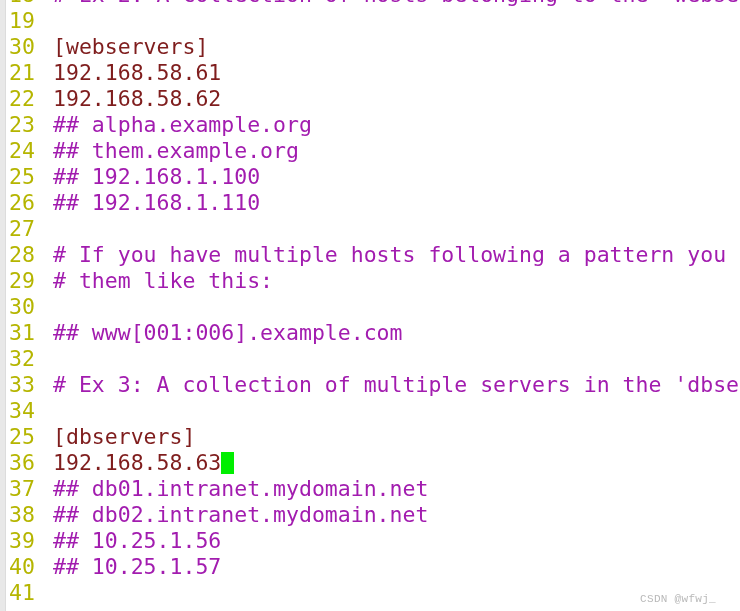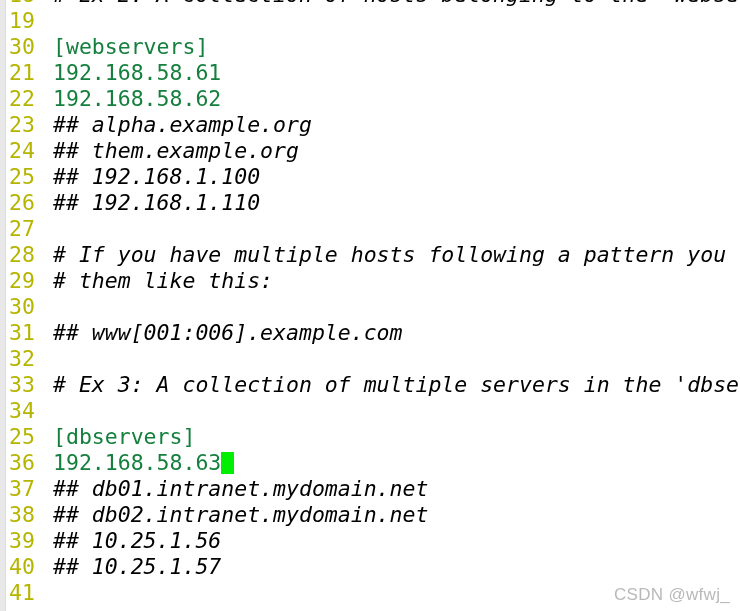--- a/index.html
+++ b/index.html
@@ -54,41 +54,40 @@
   .lineno {
     display: inline-block;
     width: 44px;
     text-align: center;
     color: #b5b500;
     padding-right: 9px;
     box-sizing: content-box;
   }
 
   .txt {
-    color: #15803d;
+    color: #7f1d1d;
   }
   .txt.comment {
-    color: #000000;
-    font-style: italic;
+    color: #a21caf;
   }
 
   .cursor {
     display: inline-block;
     width: 13px;
     height: 22px;
     background: #00ef00;
     vertical-align: -4px;
   }
 
   #watermark {
     position: absolute;
-    right: 10px;
+    right: 24px;
     bottom: 6px;
-    font-family: Liberation Sans, sans-serif;
-    font-size: 17px;
+    font-family: Liberation Mono, monospace;
+    font-size: 11px;
     color: #b9b9b9;
     letter-spacing: 0.3px;
     user-select: none;
   }
 </style>
 </head>
 <body>
 
 <div id="left-strip"></div>
 

